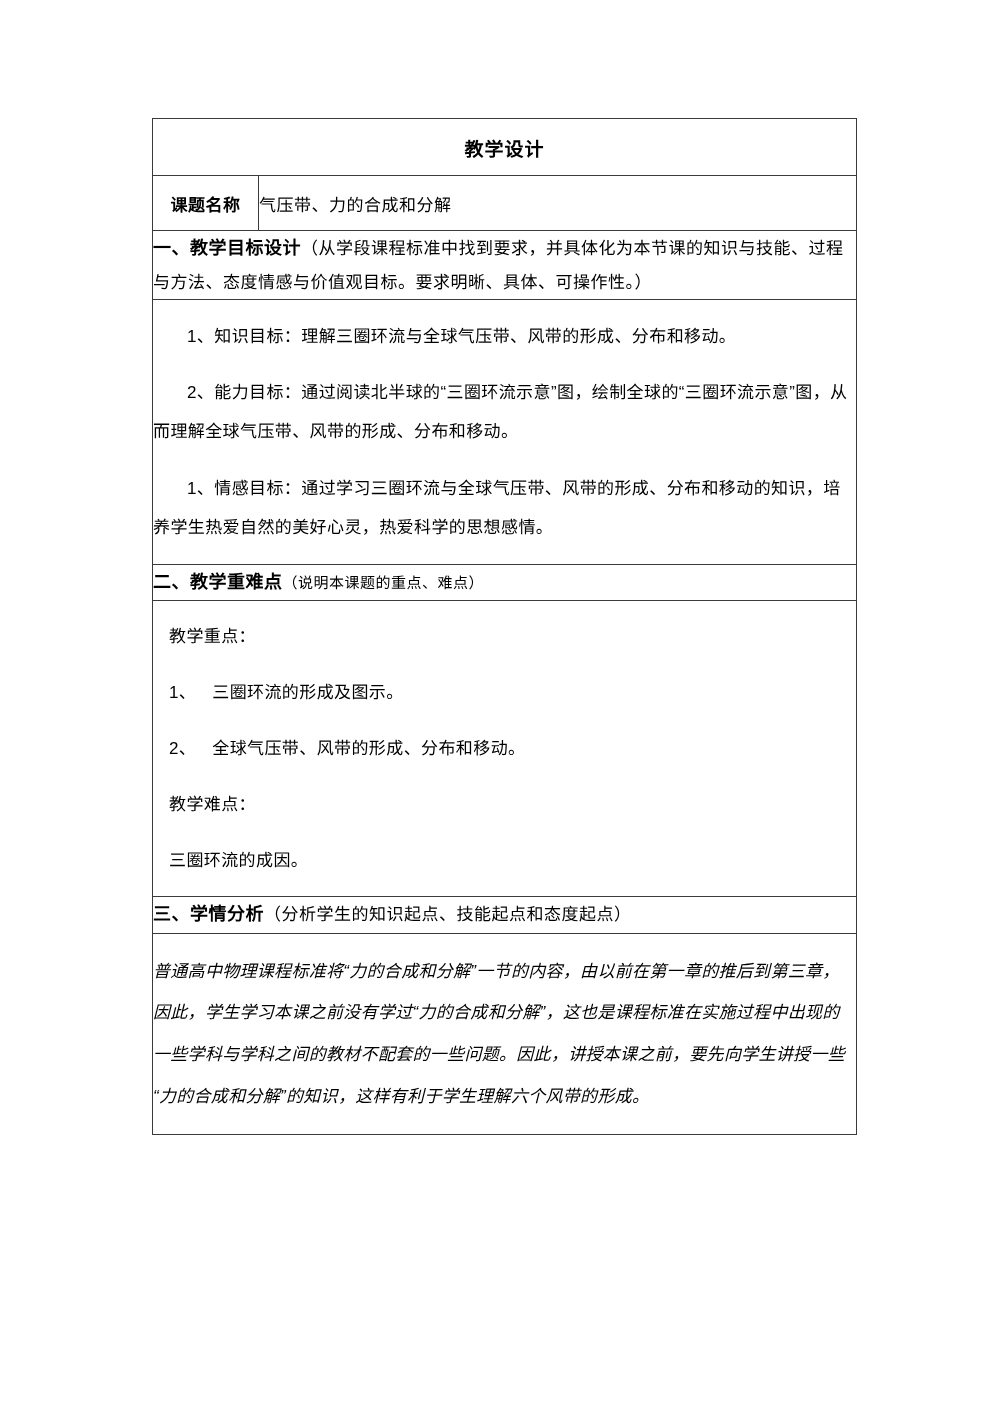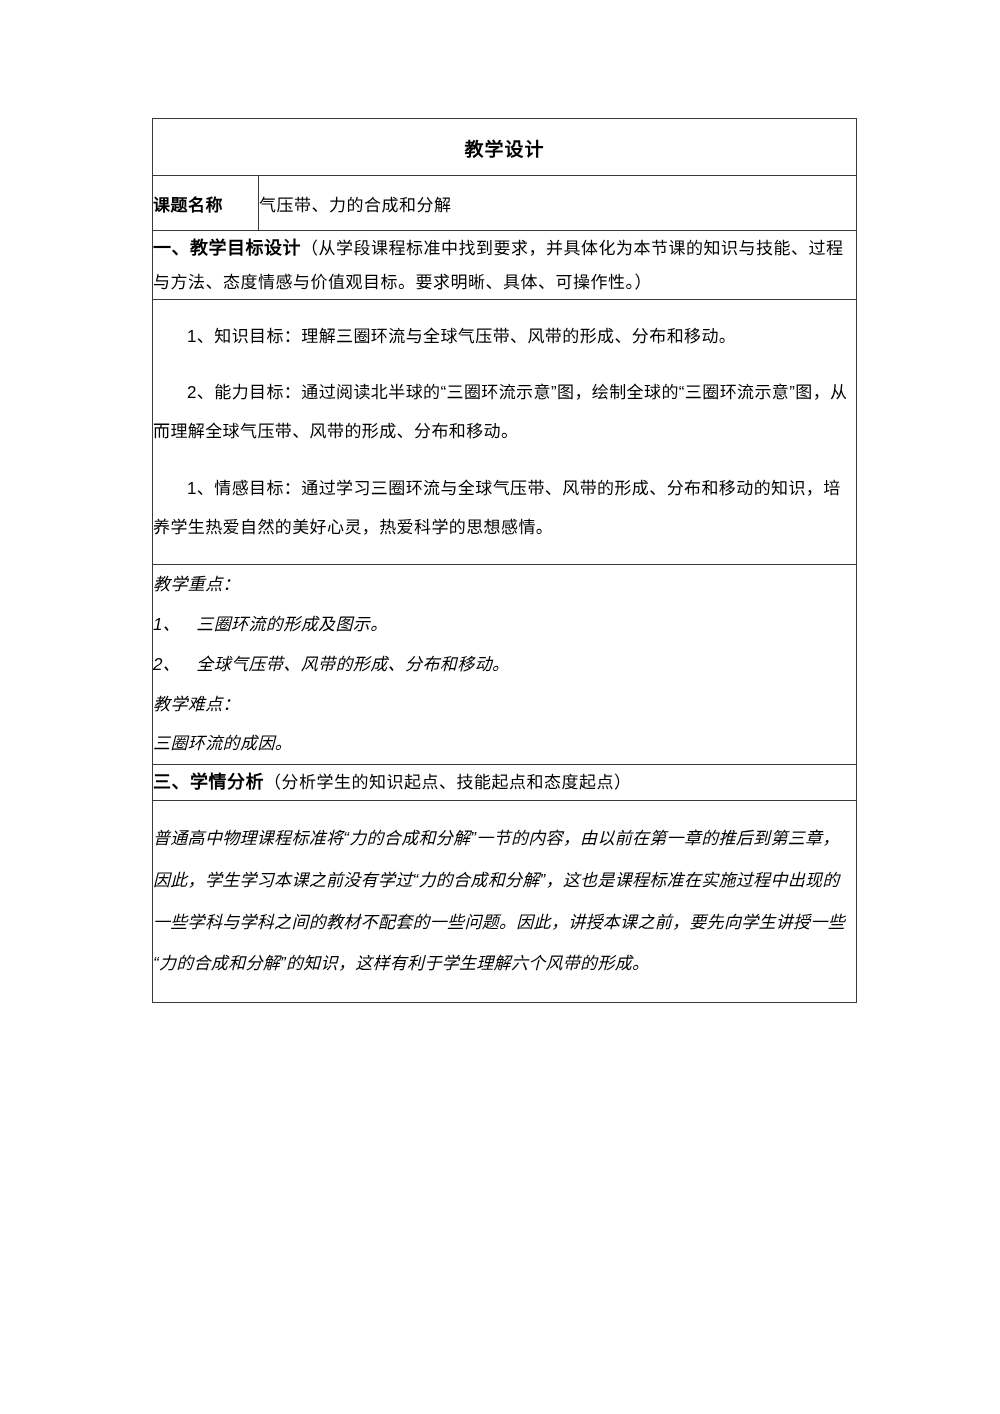--- a/index.html
+++ b/index.html
@@ -42,20 +42,21 @@
   .title-cell {
     text-align: center;
     font-size: 19px;
     font-weight: bold;
     letter-spacing: 1px;
     height: 56px;
     font-family: "Liberation Sans", "DejaVu Sans", sans-serif;
   }
 
   .label-cell {
+    text-align: center;
     font-size: 17px;
     font-weight: bold;
     height: 54px;
     letter-spacing: 0.5px;
     font-family: Liberation Serif, serif;
   }
 
   .value-cell {
     font-size: 17px;
     padding-left: 12px;
@@ -84,23 +85,22 @@
     font-size: 15px;
     letter-spacing: 0.5px;
   }
   .indent {
     text-indent: 34px;
   }
   .num-gap {
     padding-right: 16px;
   }
   .blockline {
-    margin: 0;
+    margin: 16px;
     line-height: 2.35;
-    font-style: italic;
   }
   .obj-cell {
     padding: 6px 8px 8px 4px;
     line-height: 2.3;
     font-size: 17px;
     letter-spacing: 0.4px;
   }
   .kd-cell {
     padding: 12px 8px 14px 14px;
     line-height: 2.6;
@@ -146,20 +146,25 @@
       </tr>
 
       <tr>
         <td class="obj-cell" colspan="4">
           <p class="indent">1、知识目标：理解三圈环流与全球气压带、风带的形成、分布和移动。</p>
           <p class="indent">2、能力目标：通过阅读北半球的“三圈环流示意”图，绘制全球的“三圈环流示意”图，从而理解全球气压带、风带的形成、分布和移动。</p>
           <p class="indent">1、情感目标：通过学习三圈环流与全球气压带、风带的形成、分布和移动的知识，培养学生热爱自然的美好心灵，热爱科学的思想感情。</p>
         </td>
       </tr>
 
+      <tr>
+        <td class="section-cell" colspan="4">
+          <span class="sec-head">二、教学重难点</span><span class="sec-note-sm">（说明本课题的重点、难点）</span>
+        </td>
+      </tr>
 
       <tr>
         <td class="kd-cell" colspan="4">
           <p class="blockline">教学重点：</p>
           <p class="blockline">
             <span class="num-gap">1、</span><span>三圈环流的形成及图示。</span>
           </p>
           <p class="blockline">
             <span class="num-gap">2、</span><span>全球气压带、风带的形成、分布和移动。</span>
           </p>

